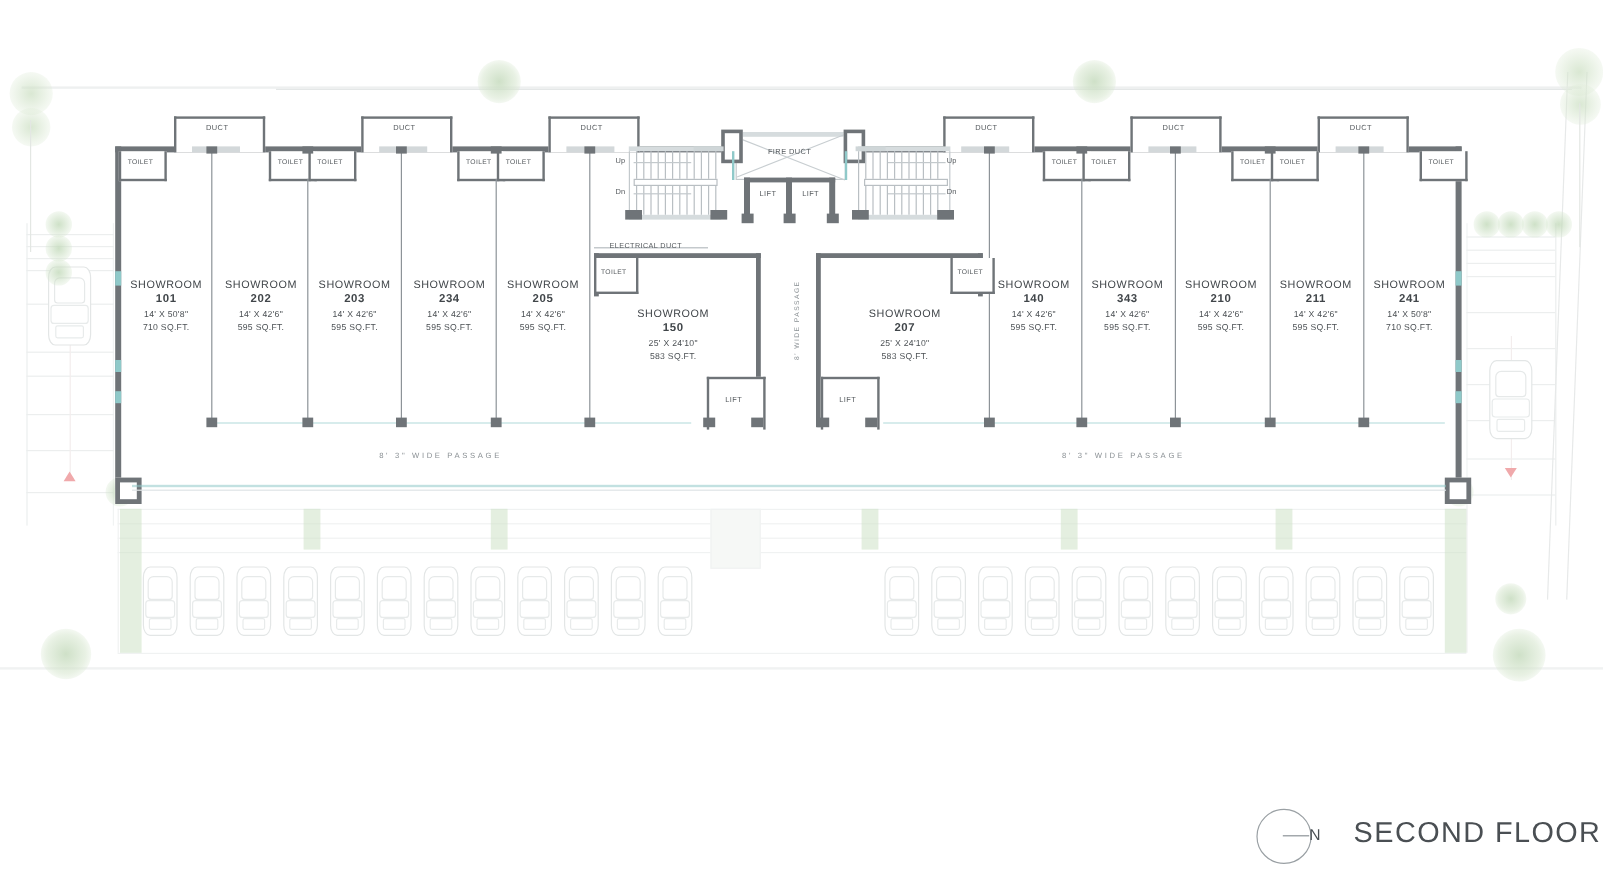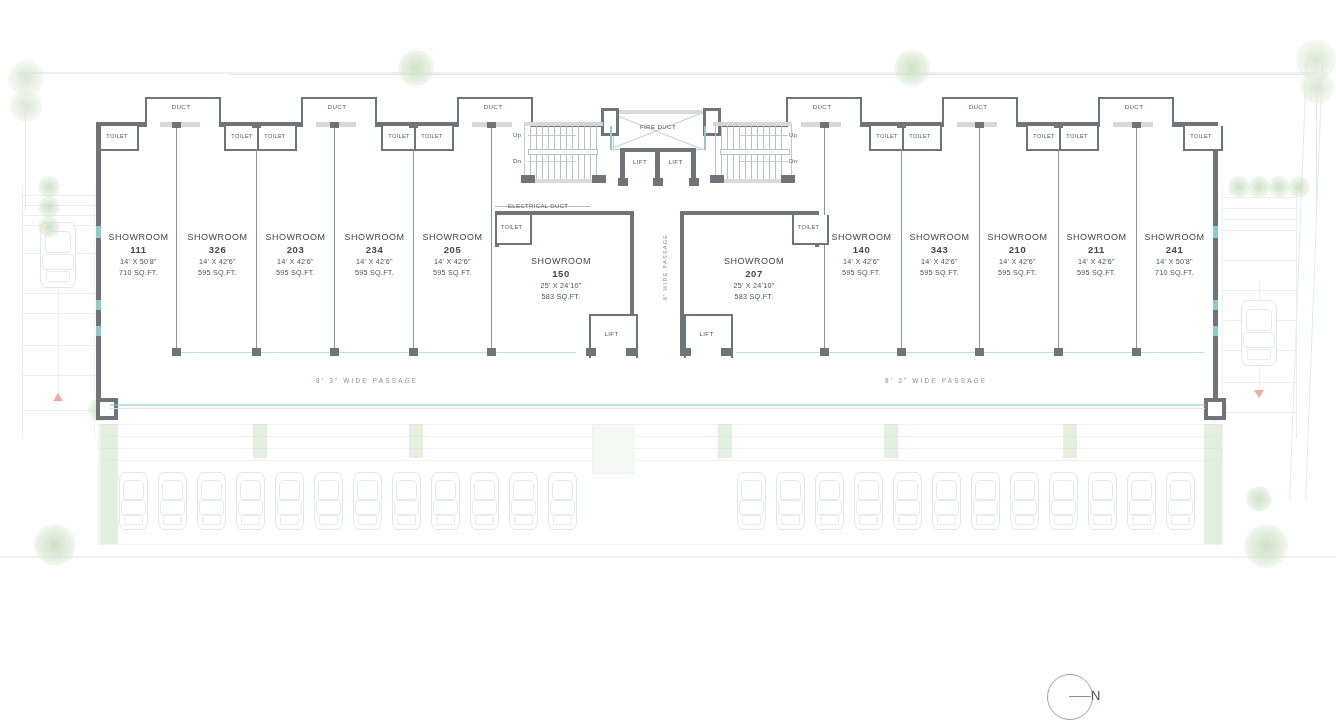--- a/index.html
+++ b/index.html
@@ -506,28 +506,28 @@
   <div class="part" style="left:1058px;top:149px;height:204px;"></div>
   <div class="col" style="left:1054px;top:122px;width:9px;height:6px;"></div>
   <div class="col" style="left:1054px;top:348px;width:9px;height:8px;"></div>
 
   <div class="part" style="left:1136px;top:127px;height:226px;"></div>
   <div class="col" style="left:1132px;top:122px;width:9px;height:6px;"></div>
   <div class="col" style="left:1132px;top:348px;width:9px;height:8px;"></div>
 
   <div class="room-title" style="left:101px;top:231px;width:75px;">
     <div class="rt-name">SHOWROOM</div>
-    <div class="rt-num">111</div>
+    <div class="rt-num">101</div>
     <div class="rt-dim">14' X 50'8"</div>
     <div class="rt-area">710  SQ.FT.</div>
   </div>
 
   <div class="room-title" style="left:180px;top:231px;width:75px;">
     <div class="rt-name">SHOWROOM</div>
-    <div class="rt-num">326</div>
+    <div class="rt-num">202</div>
     <div class="rt-dim">14' X 42'6"</div>
     <div class="rt-area">595  SQ.FT.</div>
   </div>
 
   <div class="room-title" style="left:258px;top:231px;width:75px;">
     <div class="rt-name">SHOWROOM</div>
     <div class="rt-num">203</div>
     <div class="rt-dim">14' X 42'6"</div>
     <div class="rt-area">595  SQ.FT.</div>
   </div>
@@ -696,14 +696,15 @@
 
   <div class="wall-lite" style="left:578px;top:122px;width:25px;height:4px;background:#cfd6d8;"></div>
   <div class="wall-lite" style="left:713px;top:122px;width:25px;height:4px;background:#cfd6d8;"></div>
 
   <div class="passage-lbl" style="left:316px;top:377px;">8' 3" WIDE PASSAGE</div>
   <div class="passage-lbl" style="left:885px;top:377px;">8' 3" WIDE PASSAGE</div>
 
   <div class="north-circle" style="left:1047px;top:674px;width:44px;height:44px;"></div>
   <div class="north-needle" style="left:1069px;top:696px;width:22px;"></div>
   <div class="north-n" style="left:1091px;top:688px;">N</div>
+  <div class="floor-title" style="left:1128px;top:681px;">SECOND FLOOR</div>
 
 </div>
 
 </body></html>

